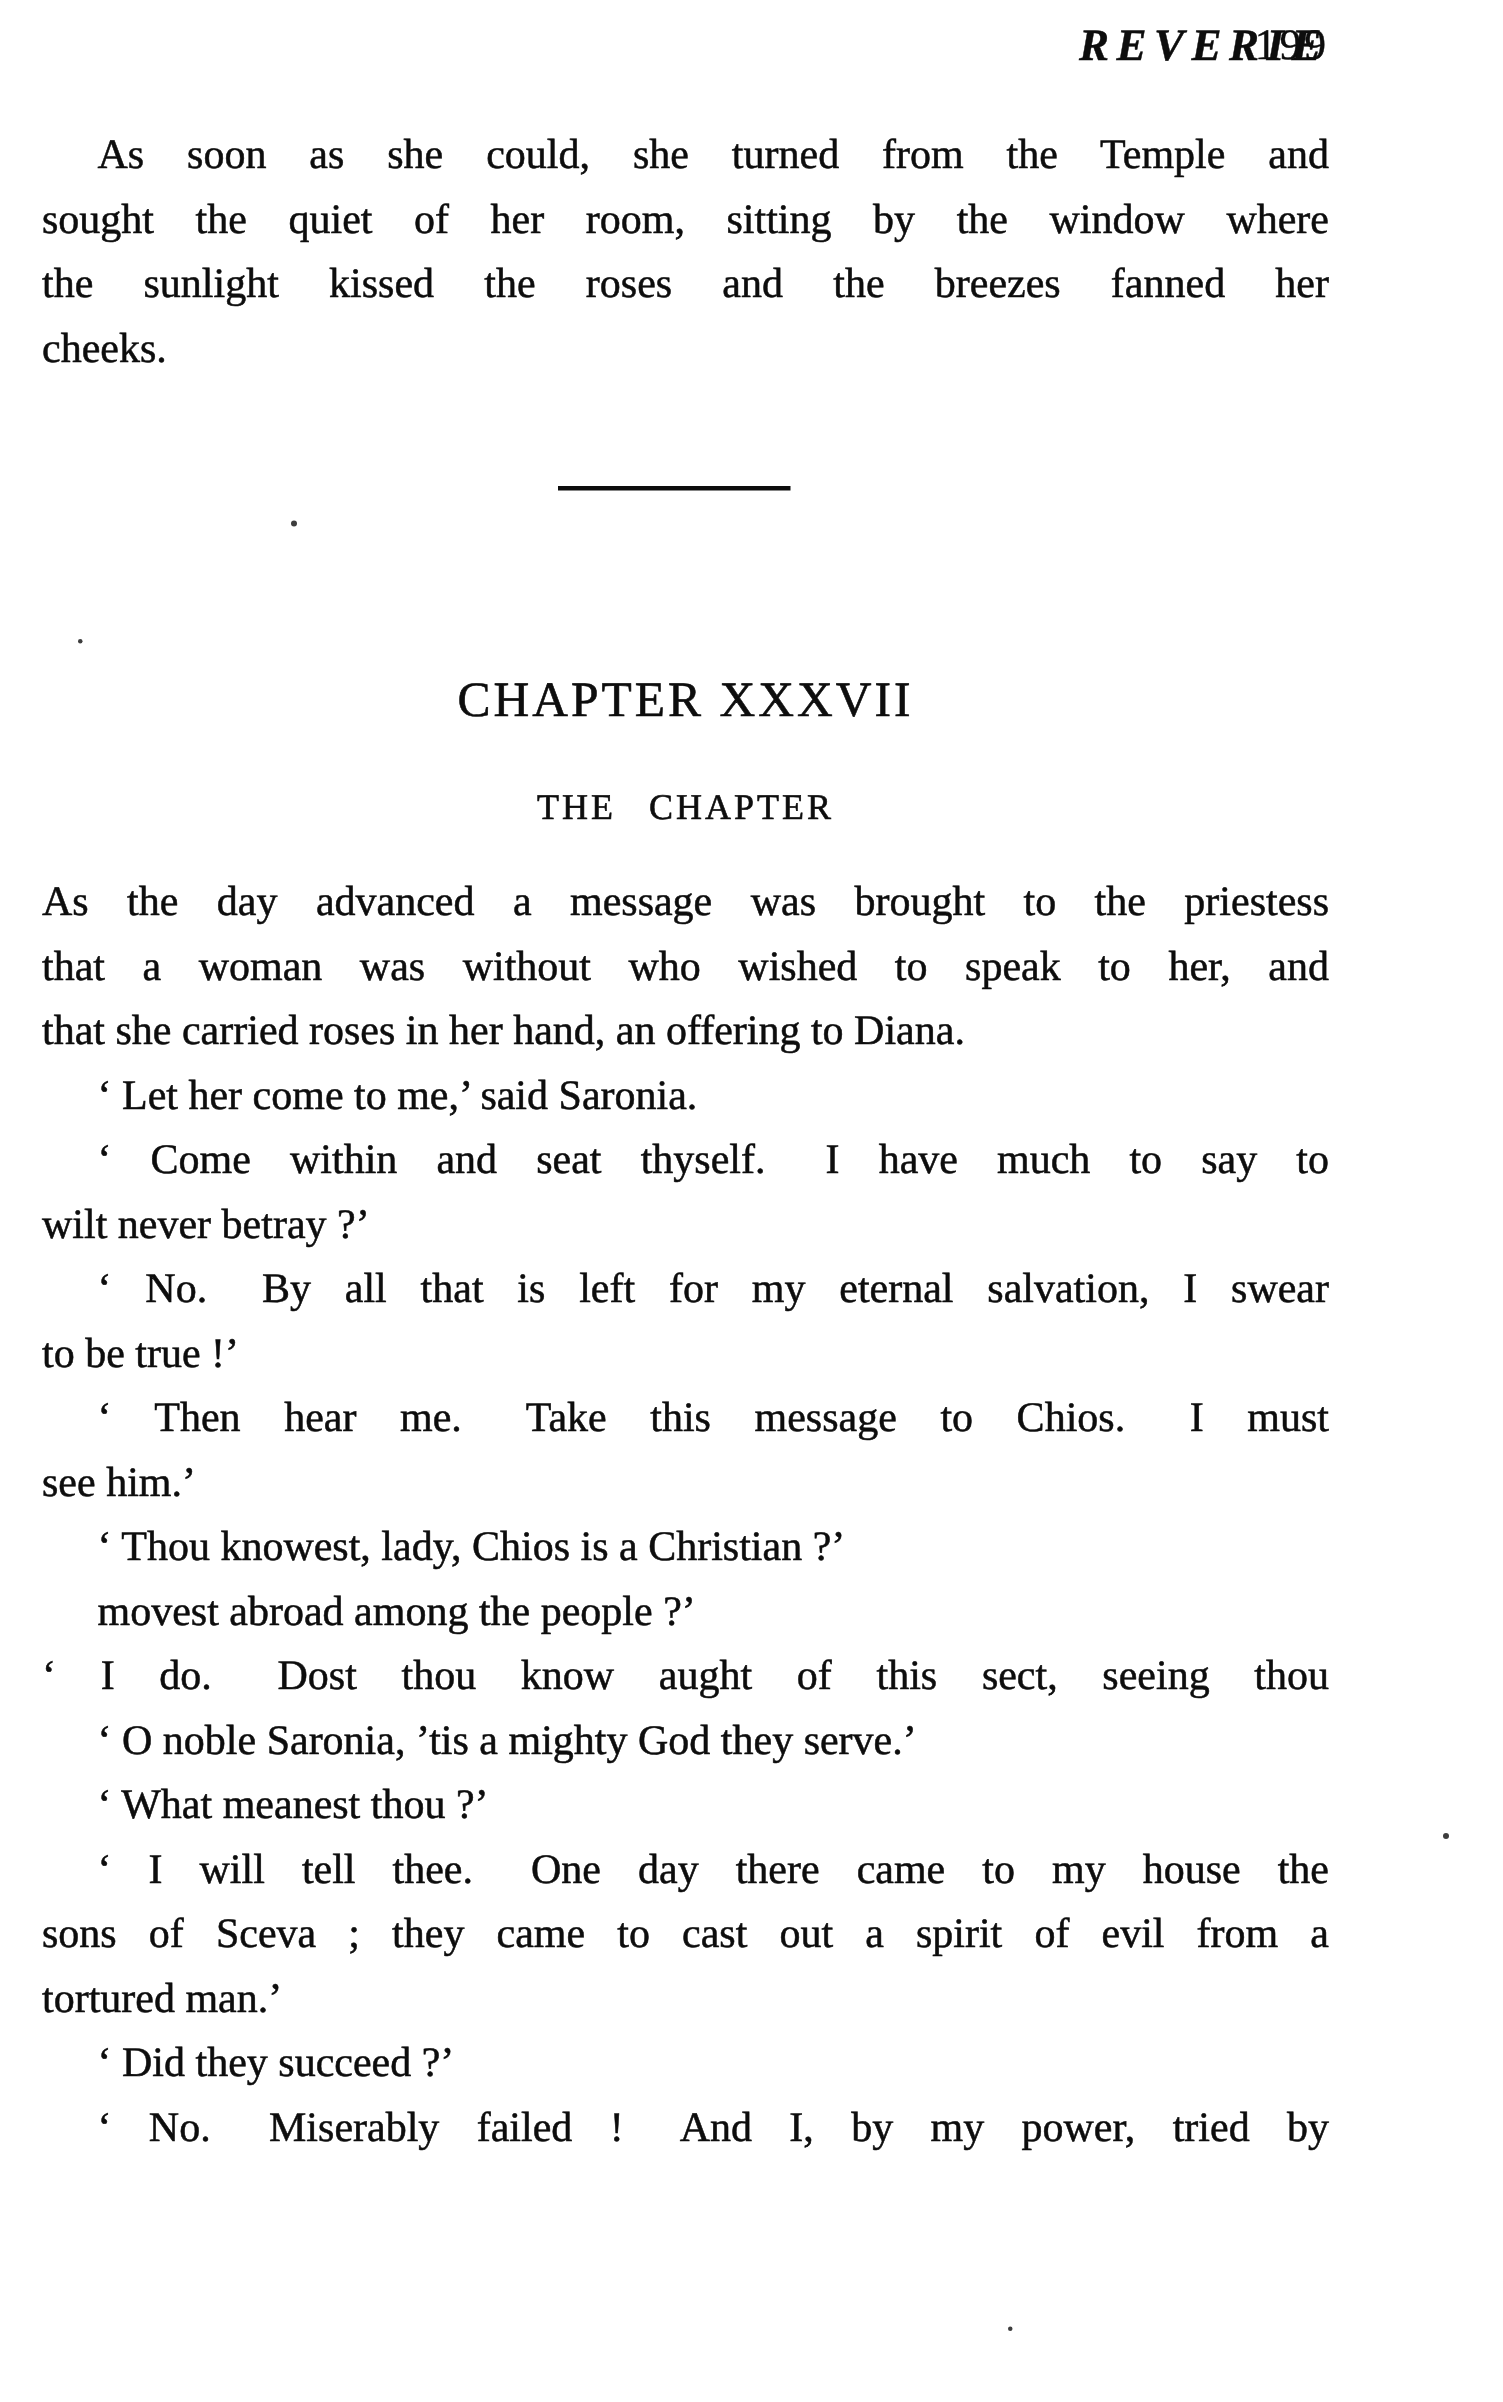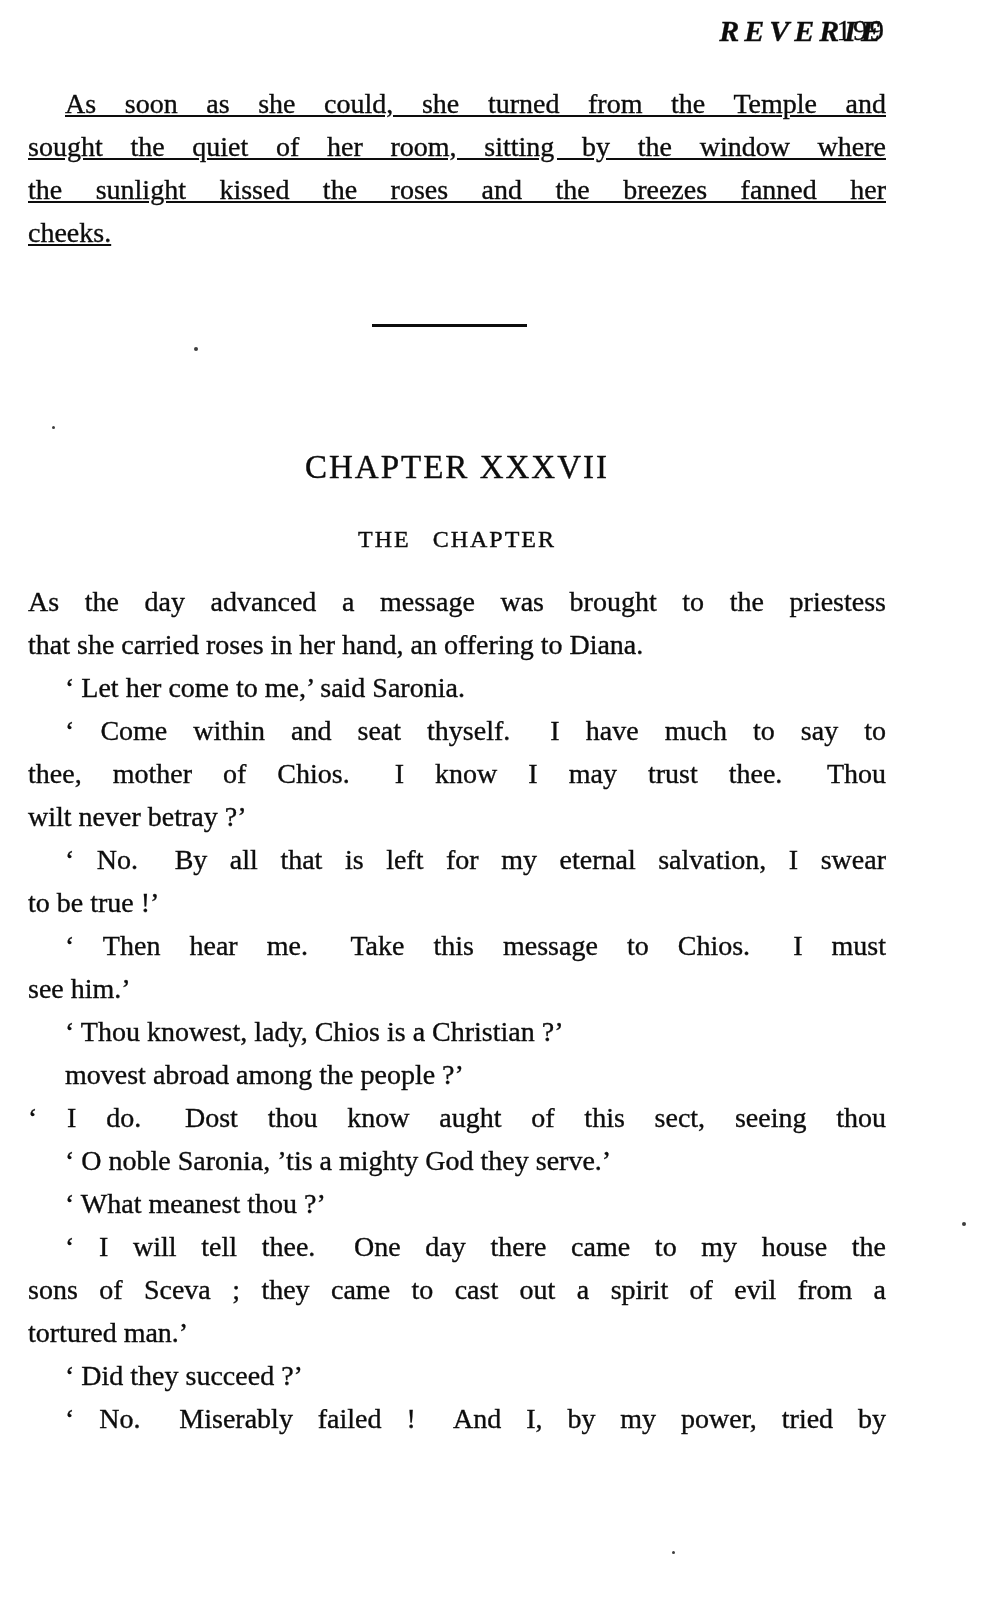--- a/index.html
+++ b/index.html
@@ -27,21 +27,21 @@
     font-weight: bold;
     -webkit-text-stroke: 0.3px currentColor;
   }
   .page-number {
     position: absolute; right: 0; top: 0;
     font-size: 29px;
     letter-spacing: 2px;
     -webkit-text-stroke: 0.3px currentColor;
   }
   .top-text {
-    position: absolute; top: 82px; left: 28px; width: 858px; text-decoration: underline;
+    position: absolute; top: 82px; left: 28px; width: 858px;
   }
   .body-text {
     position: absolute; top: 580px; left: 28px; width: 858px;
   }
   .top-text, .body-text {
     font-size: 28px;
     line-height: 43px;
     -webkit-text-stroke: 0.35px currentColor;
   }
   .line { }
@@ -102,28 +102,28 @@
 
   <div class="divider"></div>
 
   <div class="chapter-heading">CHAPTER XXXVII</div>
 
   <div class="chapter-subheading">THE CHAPTER</div>
 
   <section class="body-text">
       <div class="para">
         <div class="line just">As the day advanced a message was brought to the priestess</div>
+        <div class="line just">that a woman was without who wished to speak to her, and</div>
         <div class="line">that she carried roses in her hand, an offering to Diana.</div>
       </div>
       <div class="para indent">
         <div class="line">‘ Let her come to me,’ said Saronia.</div>
       </div>
       <div class="para indent">
         <div class="line just">‘ Come within and seat thyself.  I have much to say to</div>
-        <div class="line just">thee, mother of Chios.  I know I may trust thee.  Thou</div>
         <div class="line">wilt never betray ?’</div>
       </div>
       <div class="para indent">
         <div class="line just">‘ No.  By all that is left for my eternal salvation, I swear</div>
         <div class="line">to be true !’</div>
       </div>
       <div class="para indent">
         <div class="line just">‘ Then hear me.  Take this message to Chios.  I must</div>
         <div class="line">see him.’</div>
       </div>

